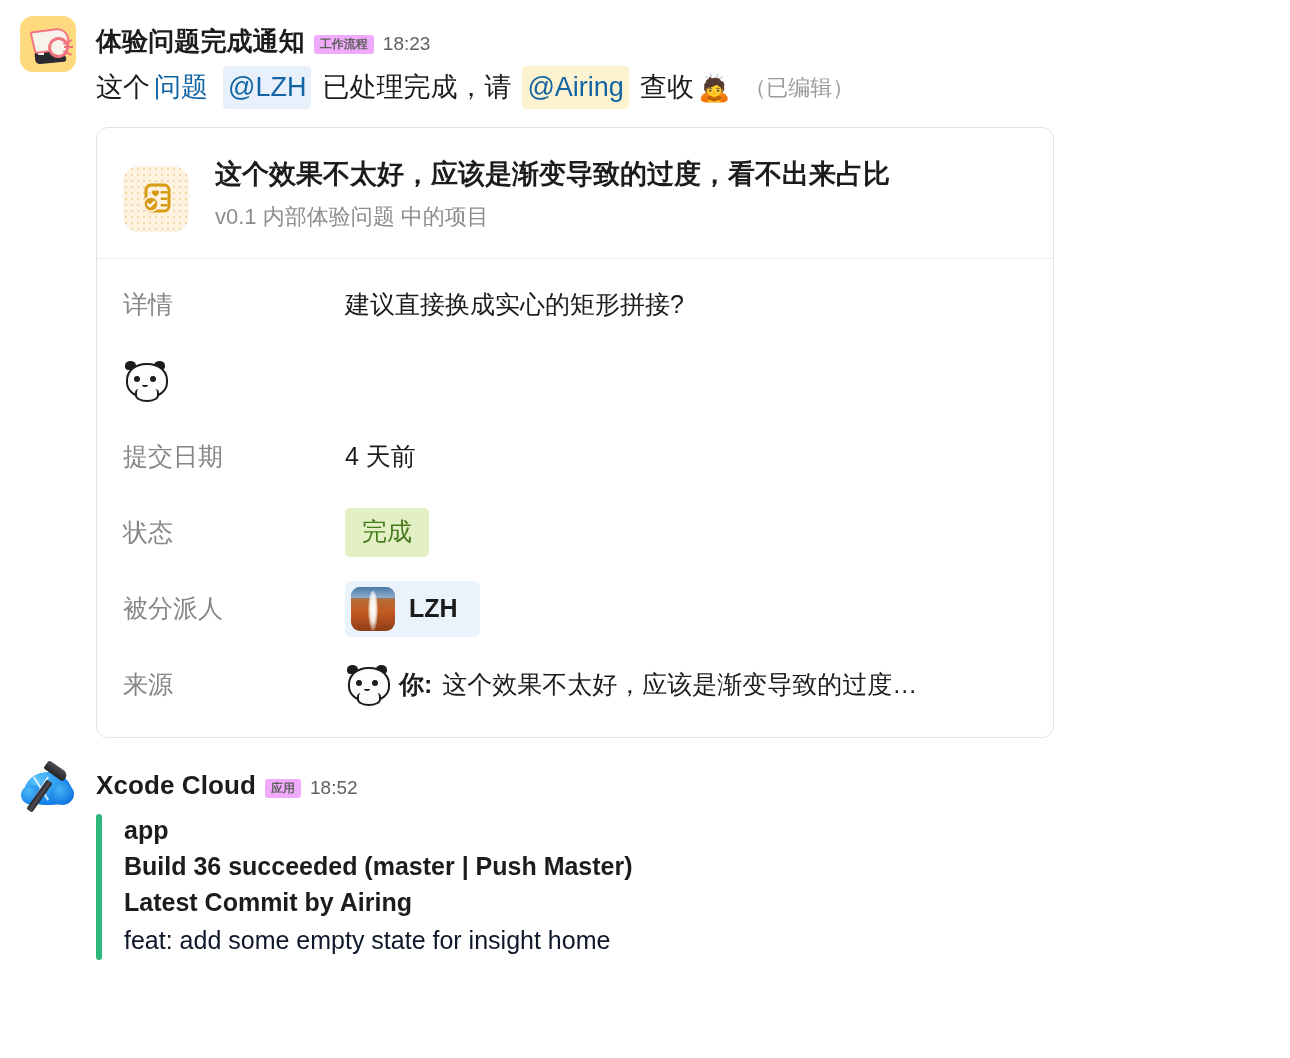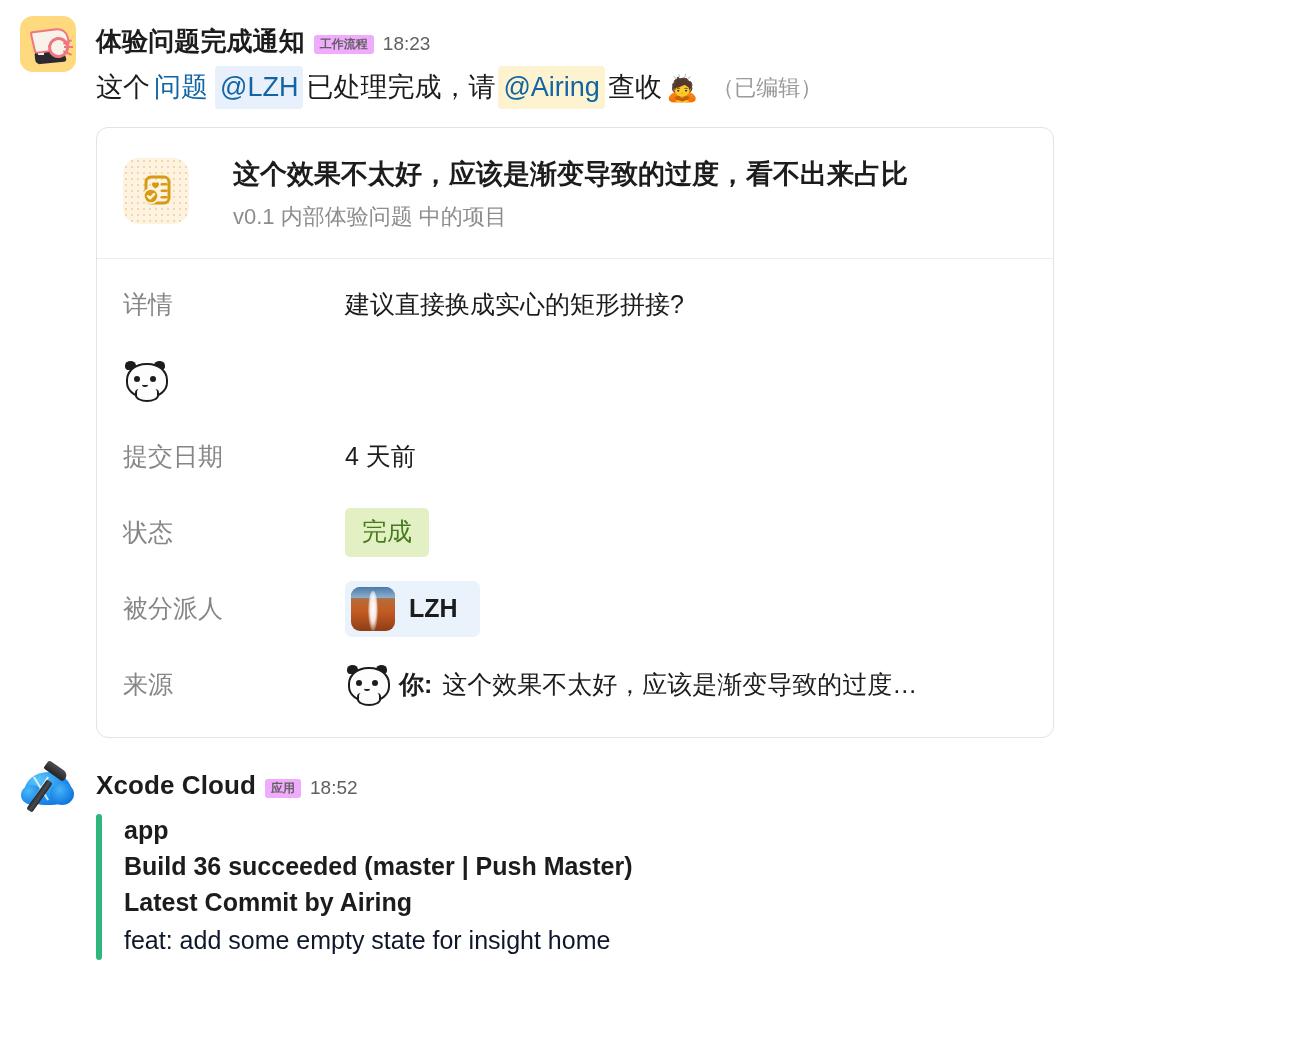--- a/index.html
+++ b/index.html
@@ -219,21 +219,21 @@
   .link {
     color: #1264a3;
     margin: 0 4px;
     cursor: pointer;
   }
   .mention {
     color: #1264a3;
     background: #e8f1fb;
     border-radius: 4px;
     padding: 2px 5px;
-    margin: 0 3px;
+    margin: 0 11px;
     cursor: pointer;
   }
   .mention.self {
     background: #fdf3d1;
   }
   .emoji {
     font-size: 26px;
     margin: 0 6px 0 4px;
     line-height: 1;
   }
@@ -248,22 +248,22 @@
     margin: 18px 0 0 0;
     border: 1px solid #e3e3e3;
     border-radius: 12px;
     width: 958px;
     background: #fff;
     overflow: hidden;
     box-sizing: border-box;
   }
   .issue-head {
     display: flex;
-    align-items: flex-start;
-    gap: 44px;
+    align-items: flex-end;
+    gap: 26px;
     padding: 30px 26px 26px;
     border-bottom: 1px solid #ededed;
   }
   .issue-icon {
     width: 66px;
     height: 66px;
     border-radius: 16px;
     background:
       radial-gradient(circle, #f2d8a8 0.8px, transparent 0.9px) 0 0/6px 6px,
       #fdf3e0;

